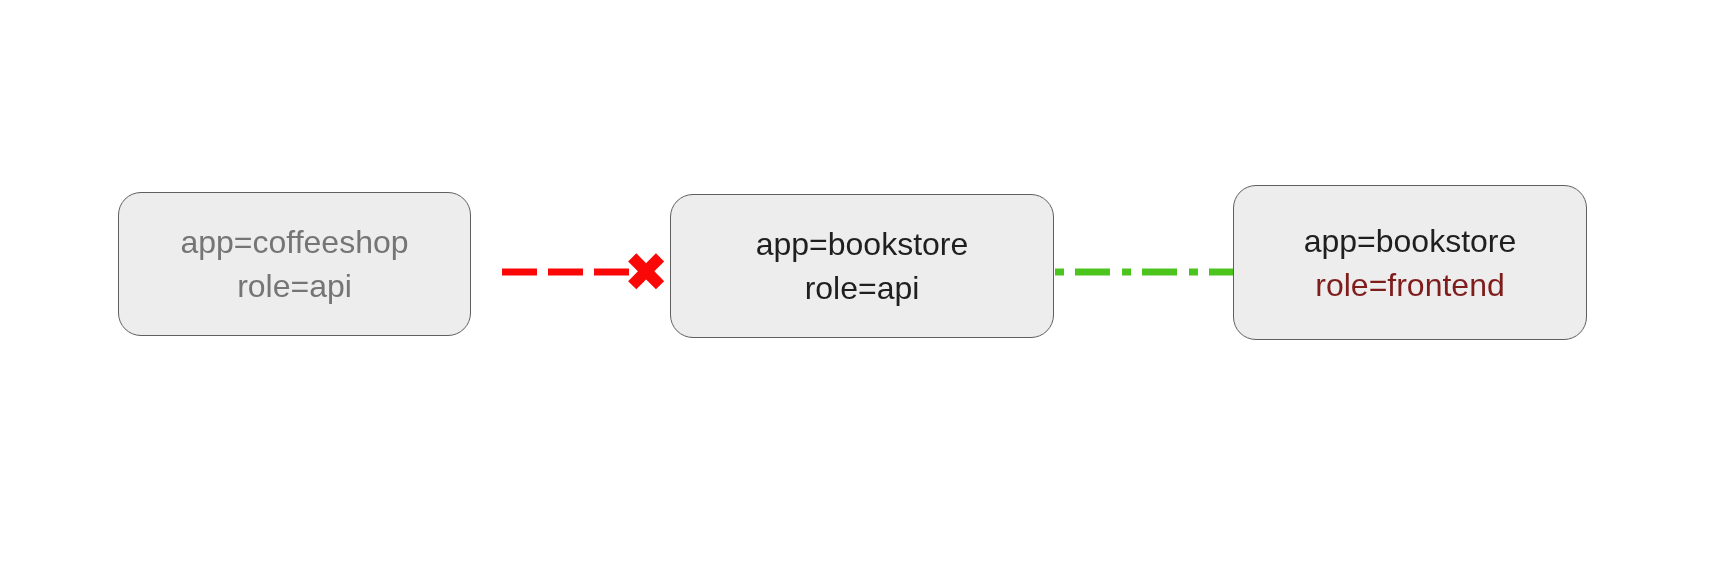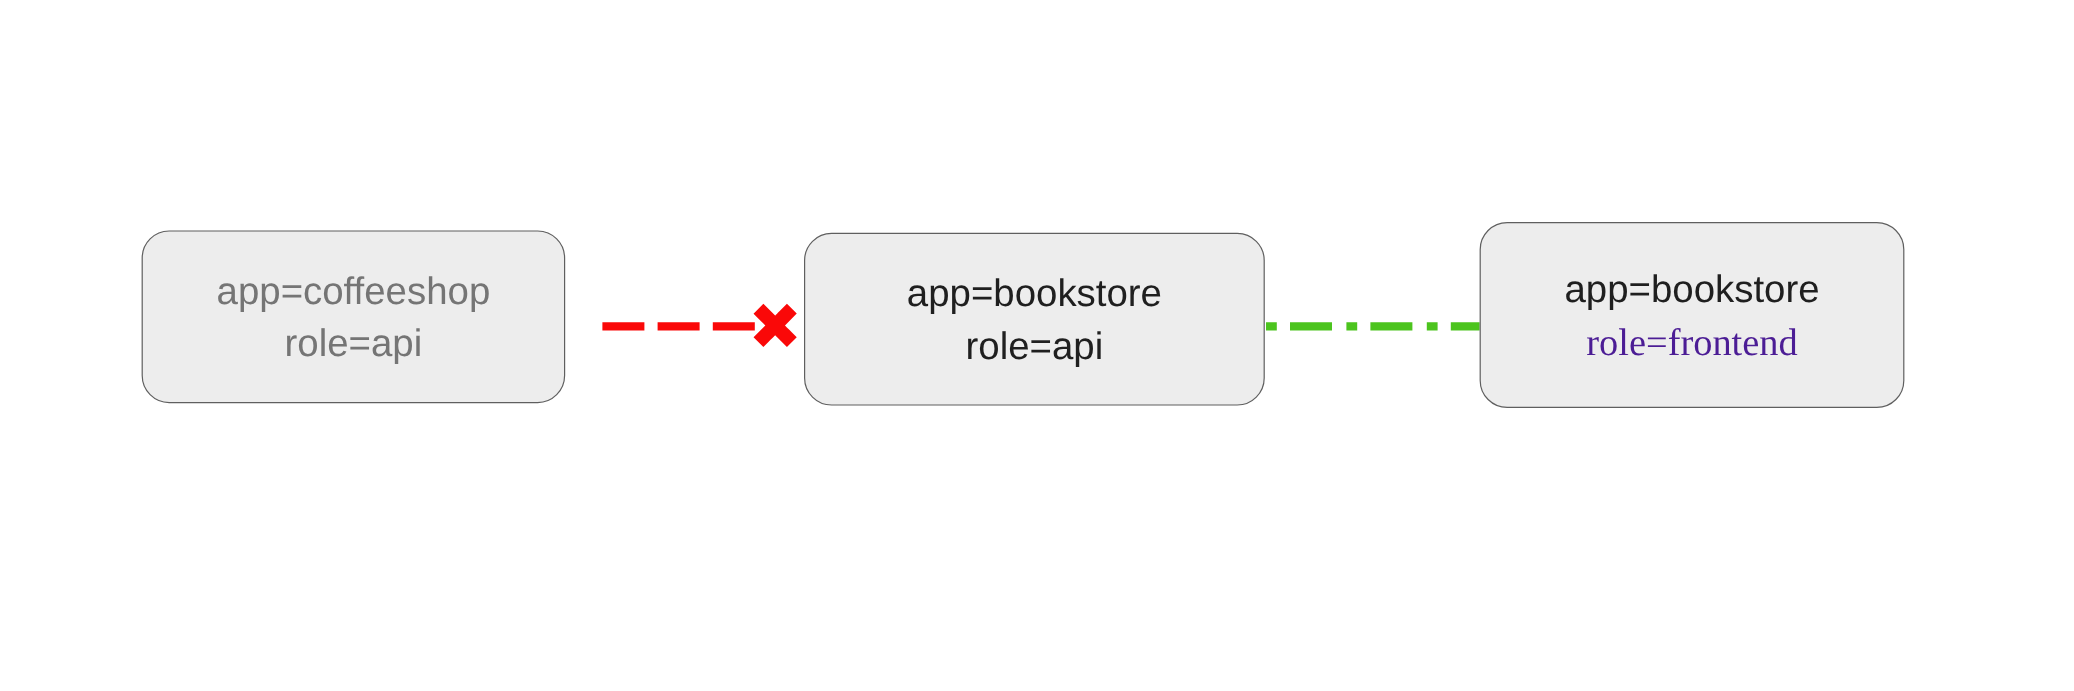--- a/index.html
+++ b/index.html
@@ -69,16 +69,16 @@
     <span class="label-line" style="color: rgb(31, 31, 31);">app=bookstore</span>
     <span class="label-line" style="color: rgb(31, 31, 31);">role=api</span>
   </div>
 
   <svg class="connector connector-allowed" viewBox="0 0 180 70" width="180" height="70">
     <line x1="1" y1="35" x2="179" y2="35" stroke-width="7" stroke-dasharray="9 11 35 12" style="stroke: rgb(76, 196, 30);"></line>
   </svg>
 
   <div class="node node-bookstore-frontend" style="background-color: rgb(237, 237, 237); border-color: rgb(95, 95, 95);">
     <span class="label-line" style="color: rgb(31, 31, 31);">app=bookstore</span>
-    <span class="label-line" style="color: #4c1d95; font-family: Liberation Serif, serif;">role=frontend</span>
+    <span class="label-line" style="color: #7f1d1d;">role=frontend</span>
   </div>
 
 </div>
 
 </body></html>

